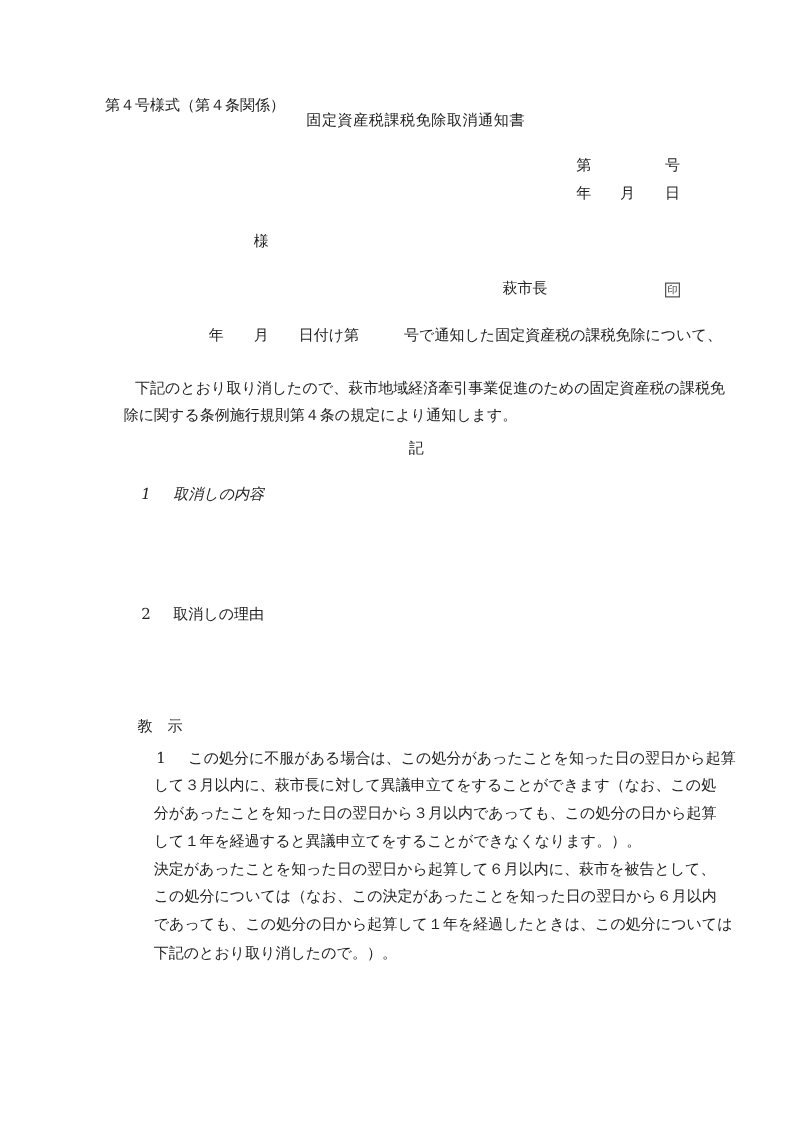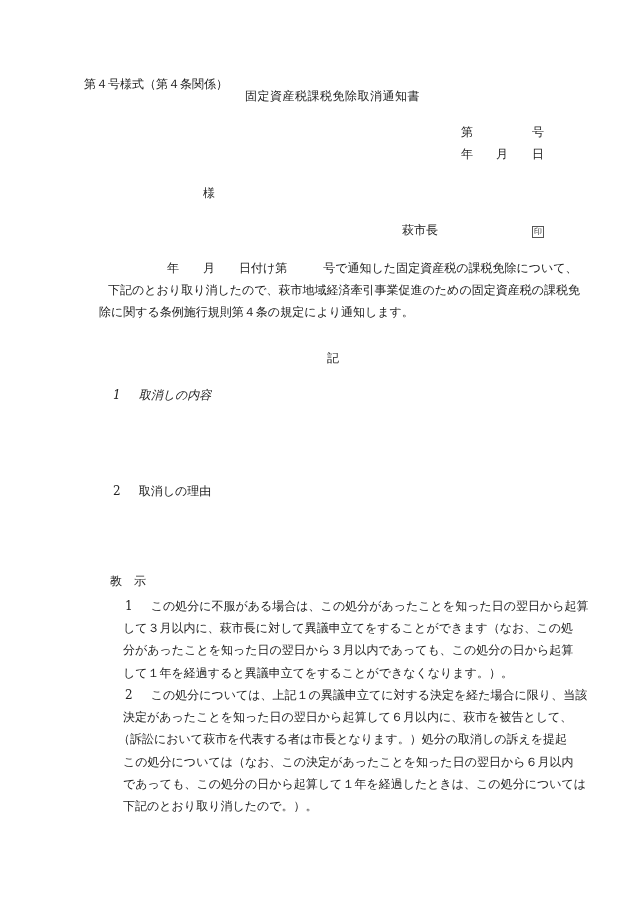--- a/index.html
+++ b/index.html
@@ -35,21 +35,21 @@
 
 <div class="abs" style="left:203px; top:185px;">様</div>
 
 <div class="abs" style="left:402px; top:222px;">萩市長</div>
 <div class="abs" style="left:532px; top:222px;">
   <span class="seal">印</span>
 </div>
 
 <div class="para" style="top:257px;">
   <div class="line" style="padding-left:71px;">年　　月　　日付け第　　　号で通知した固定資産税の課税免除について、</div>
-  <div class="line" style="padding-left:12px;">下記のとおり取り消したので、萩市地域経済牽引事業促進のための固定資産税の課税免</div>
+  <div class="line" style="padding-left:12px;margin-top:20px;">下記のとおり取り消したので、萩市地域経済牽引事業促進のための固定資産税の課税免</div>
   <div class="line" style="padding-left:3px;">除に関する条例施行規則第４条の規定により通知します。</div>
 </div>
 
 <div class="abs" style="left:327px; top:350px;">記</div>
 
 <div class="abs" style="left:113px; top:387px;font-style:italic;">
   <span>1</span><span class="num-gap"></span><span>取消しの内容</span>
 </div>
 <div class="abs" style="left:113px; top:483px;">
   <span>2</span><span class="num-gap"></span><span>取消しの理由</span>
@@ -60,21 +60,17 @@
 <div class="notice-item" style="top:595px;">
   <div class="line" style="padding-left:21px;">
     <span>1</span><span class="num-gap"></span><span>この処分に不服がある場合は、この処分があったことを知った日の翌日から起算</span>
   </div>
   <div class="line indent">して３月以内に、萩市長に対して異議申立てをすることができます（なお、この処</div>
   <div class="line indent">分があったことを知った日の翌日から３月以内であっても、この処分の日から起算</div>
   <div class="line indent">して１年を経過すると異議申立てをすることができなくなります。）。</div>
 </div>
 
 <div class="notice-item" style="top:684px;">
-  <div class="line" style="padding-left:21px;">
-    <span>2</span><span class="num-gap"></span><span>この処分については、上記１の異議申立てに対する決定を経た場合に限り、当該</span>
-  </div>
   <div class="line indent">決定があったことを知った日の翌日から起算して６月以内に、萩市を被告として、</div>
-  <div class="line" style="padding-left:14px;">（訴訟において萩市を代表する者は市長となります。）処分の取消しの訴えを提起</div>
   <div class="line indent">この処分については（なお、この決定があったことを知った日の翌日から６月以内</div>
   <div class="line indent">であっても、この処分の日から起算して１年を経過したときは、この処分については</div>
   <div class="line indent">下記のとおり取り消したので。）。</div>
 </div>
 
 </body></html>

